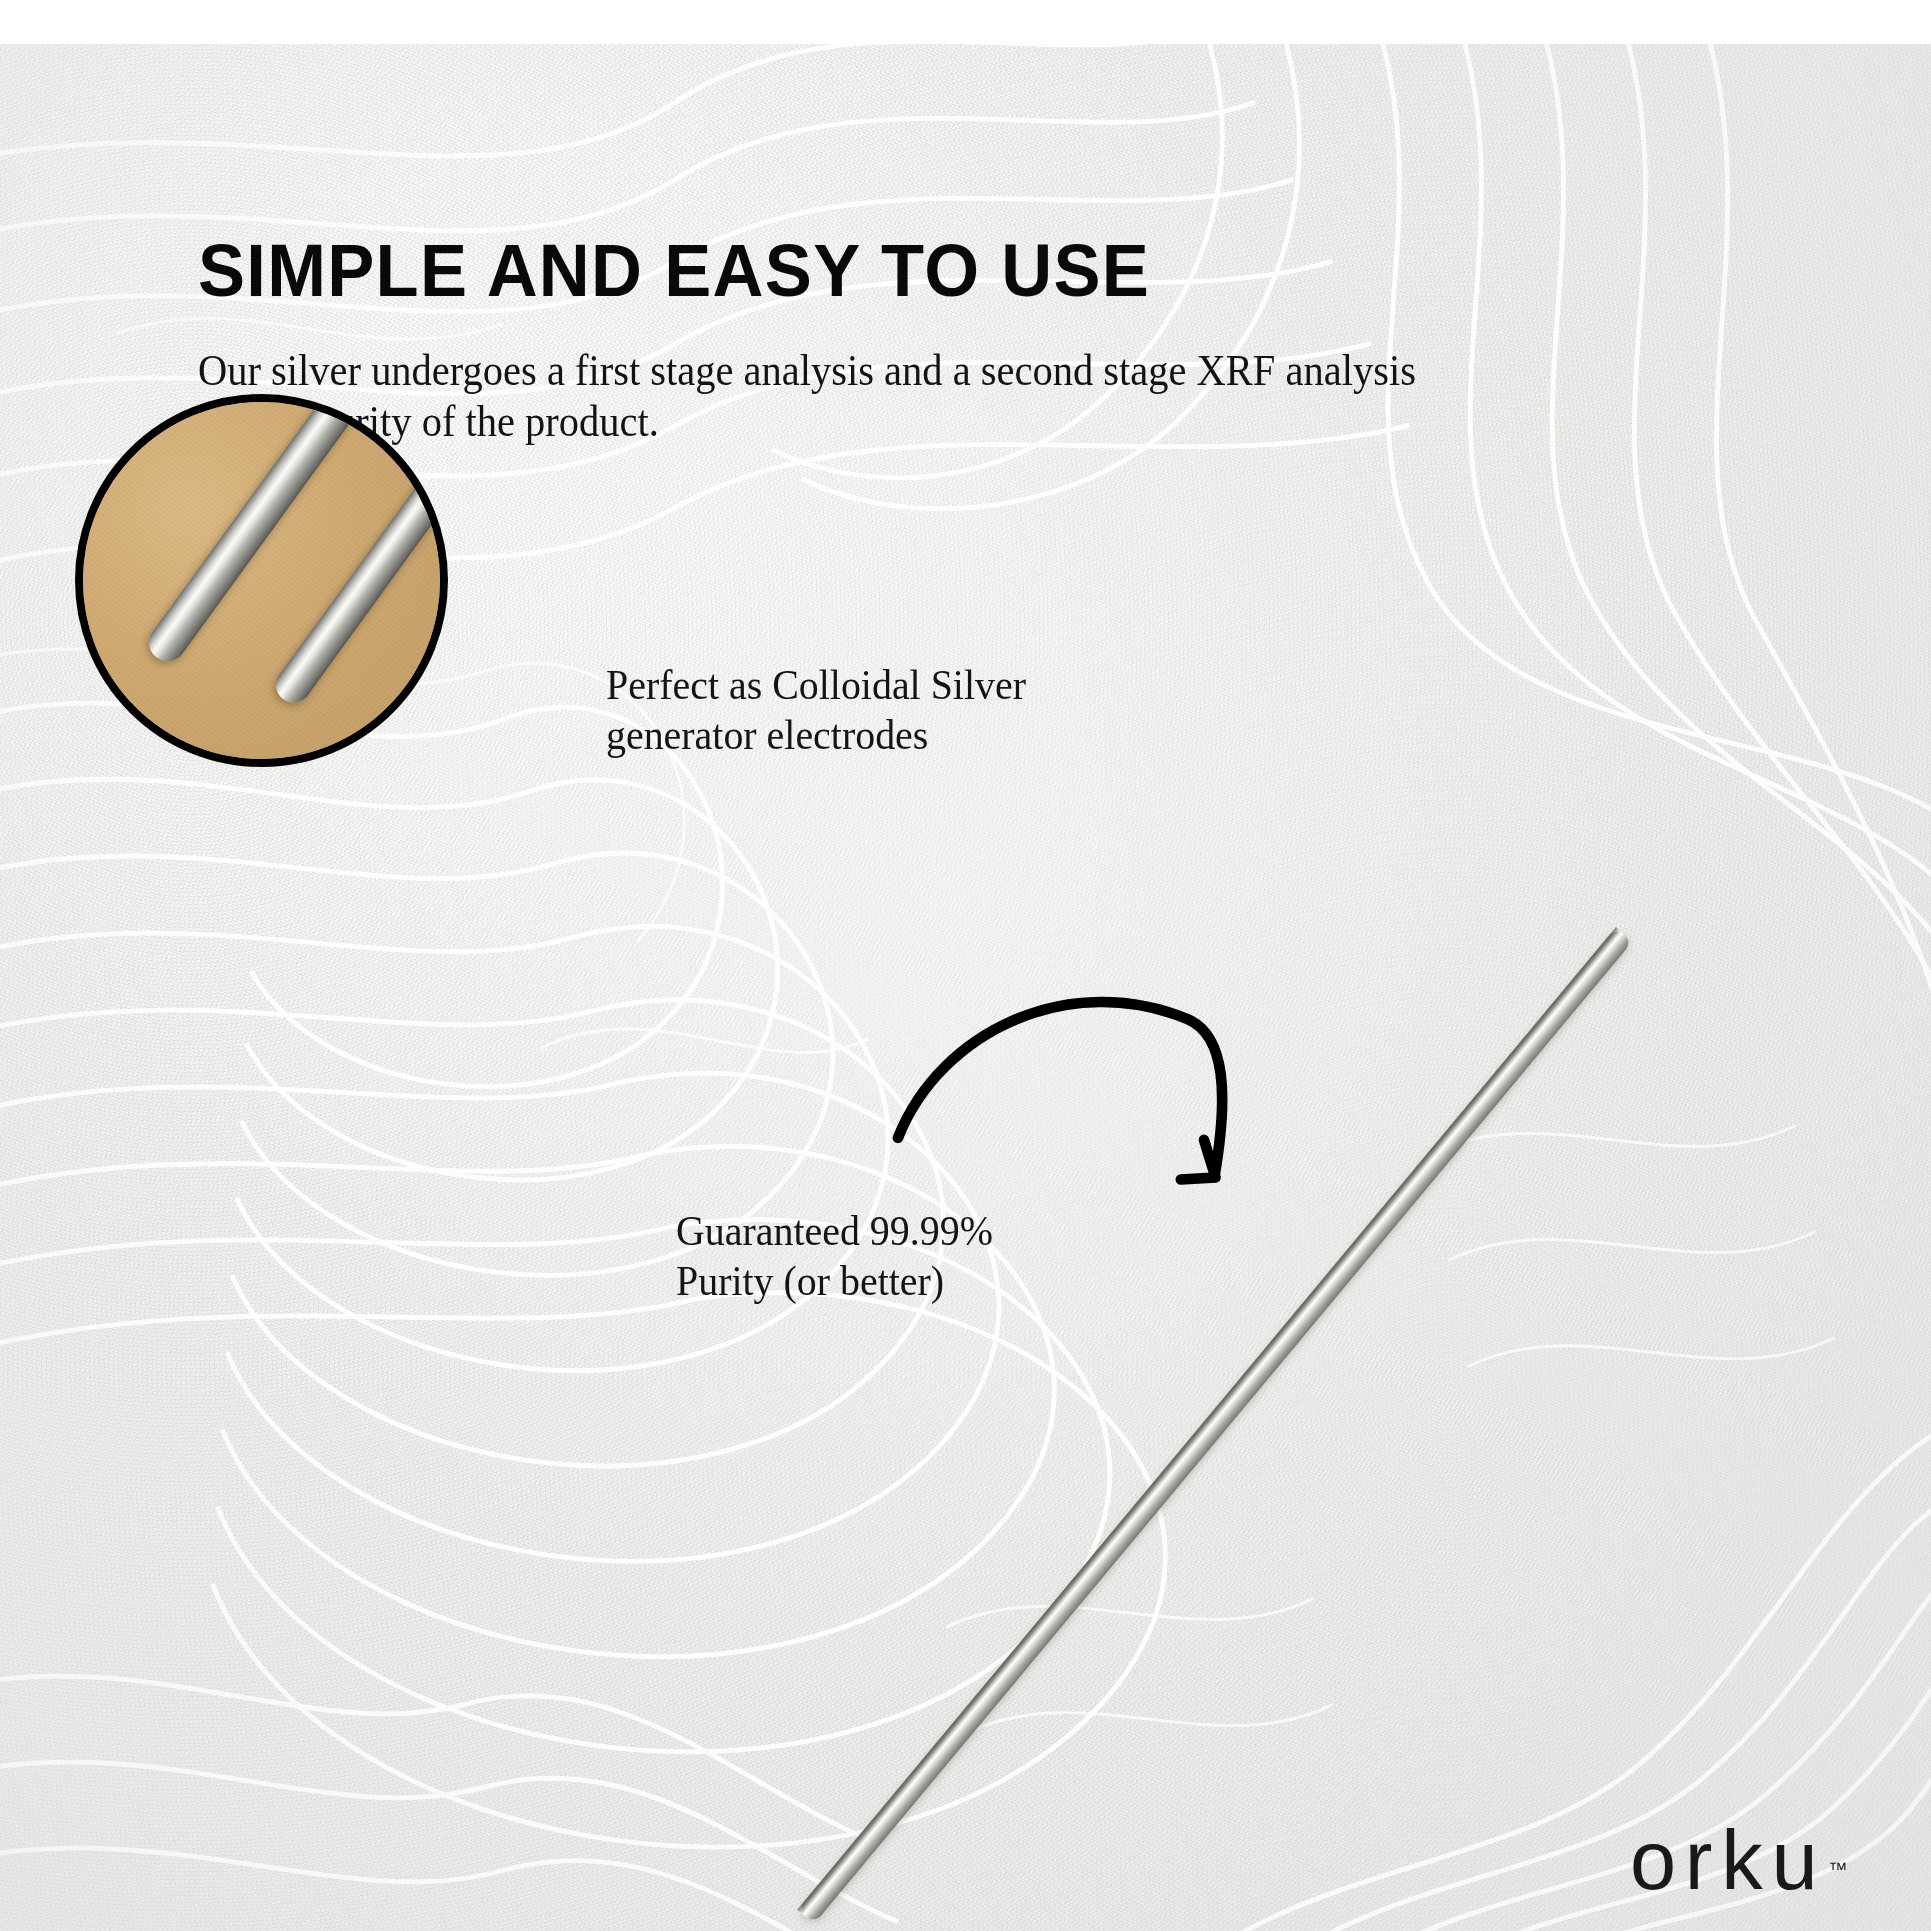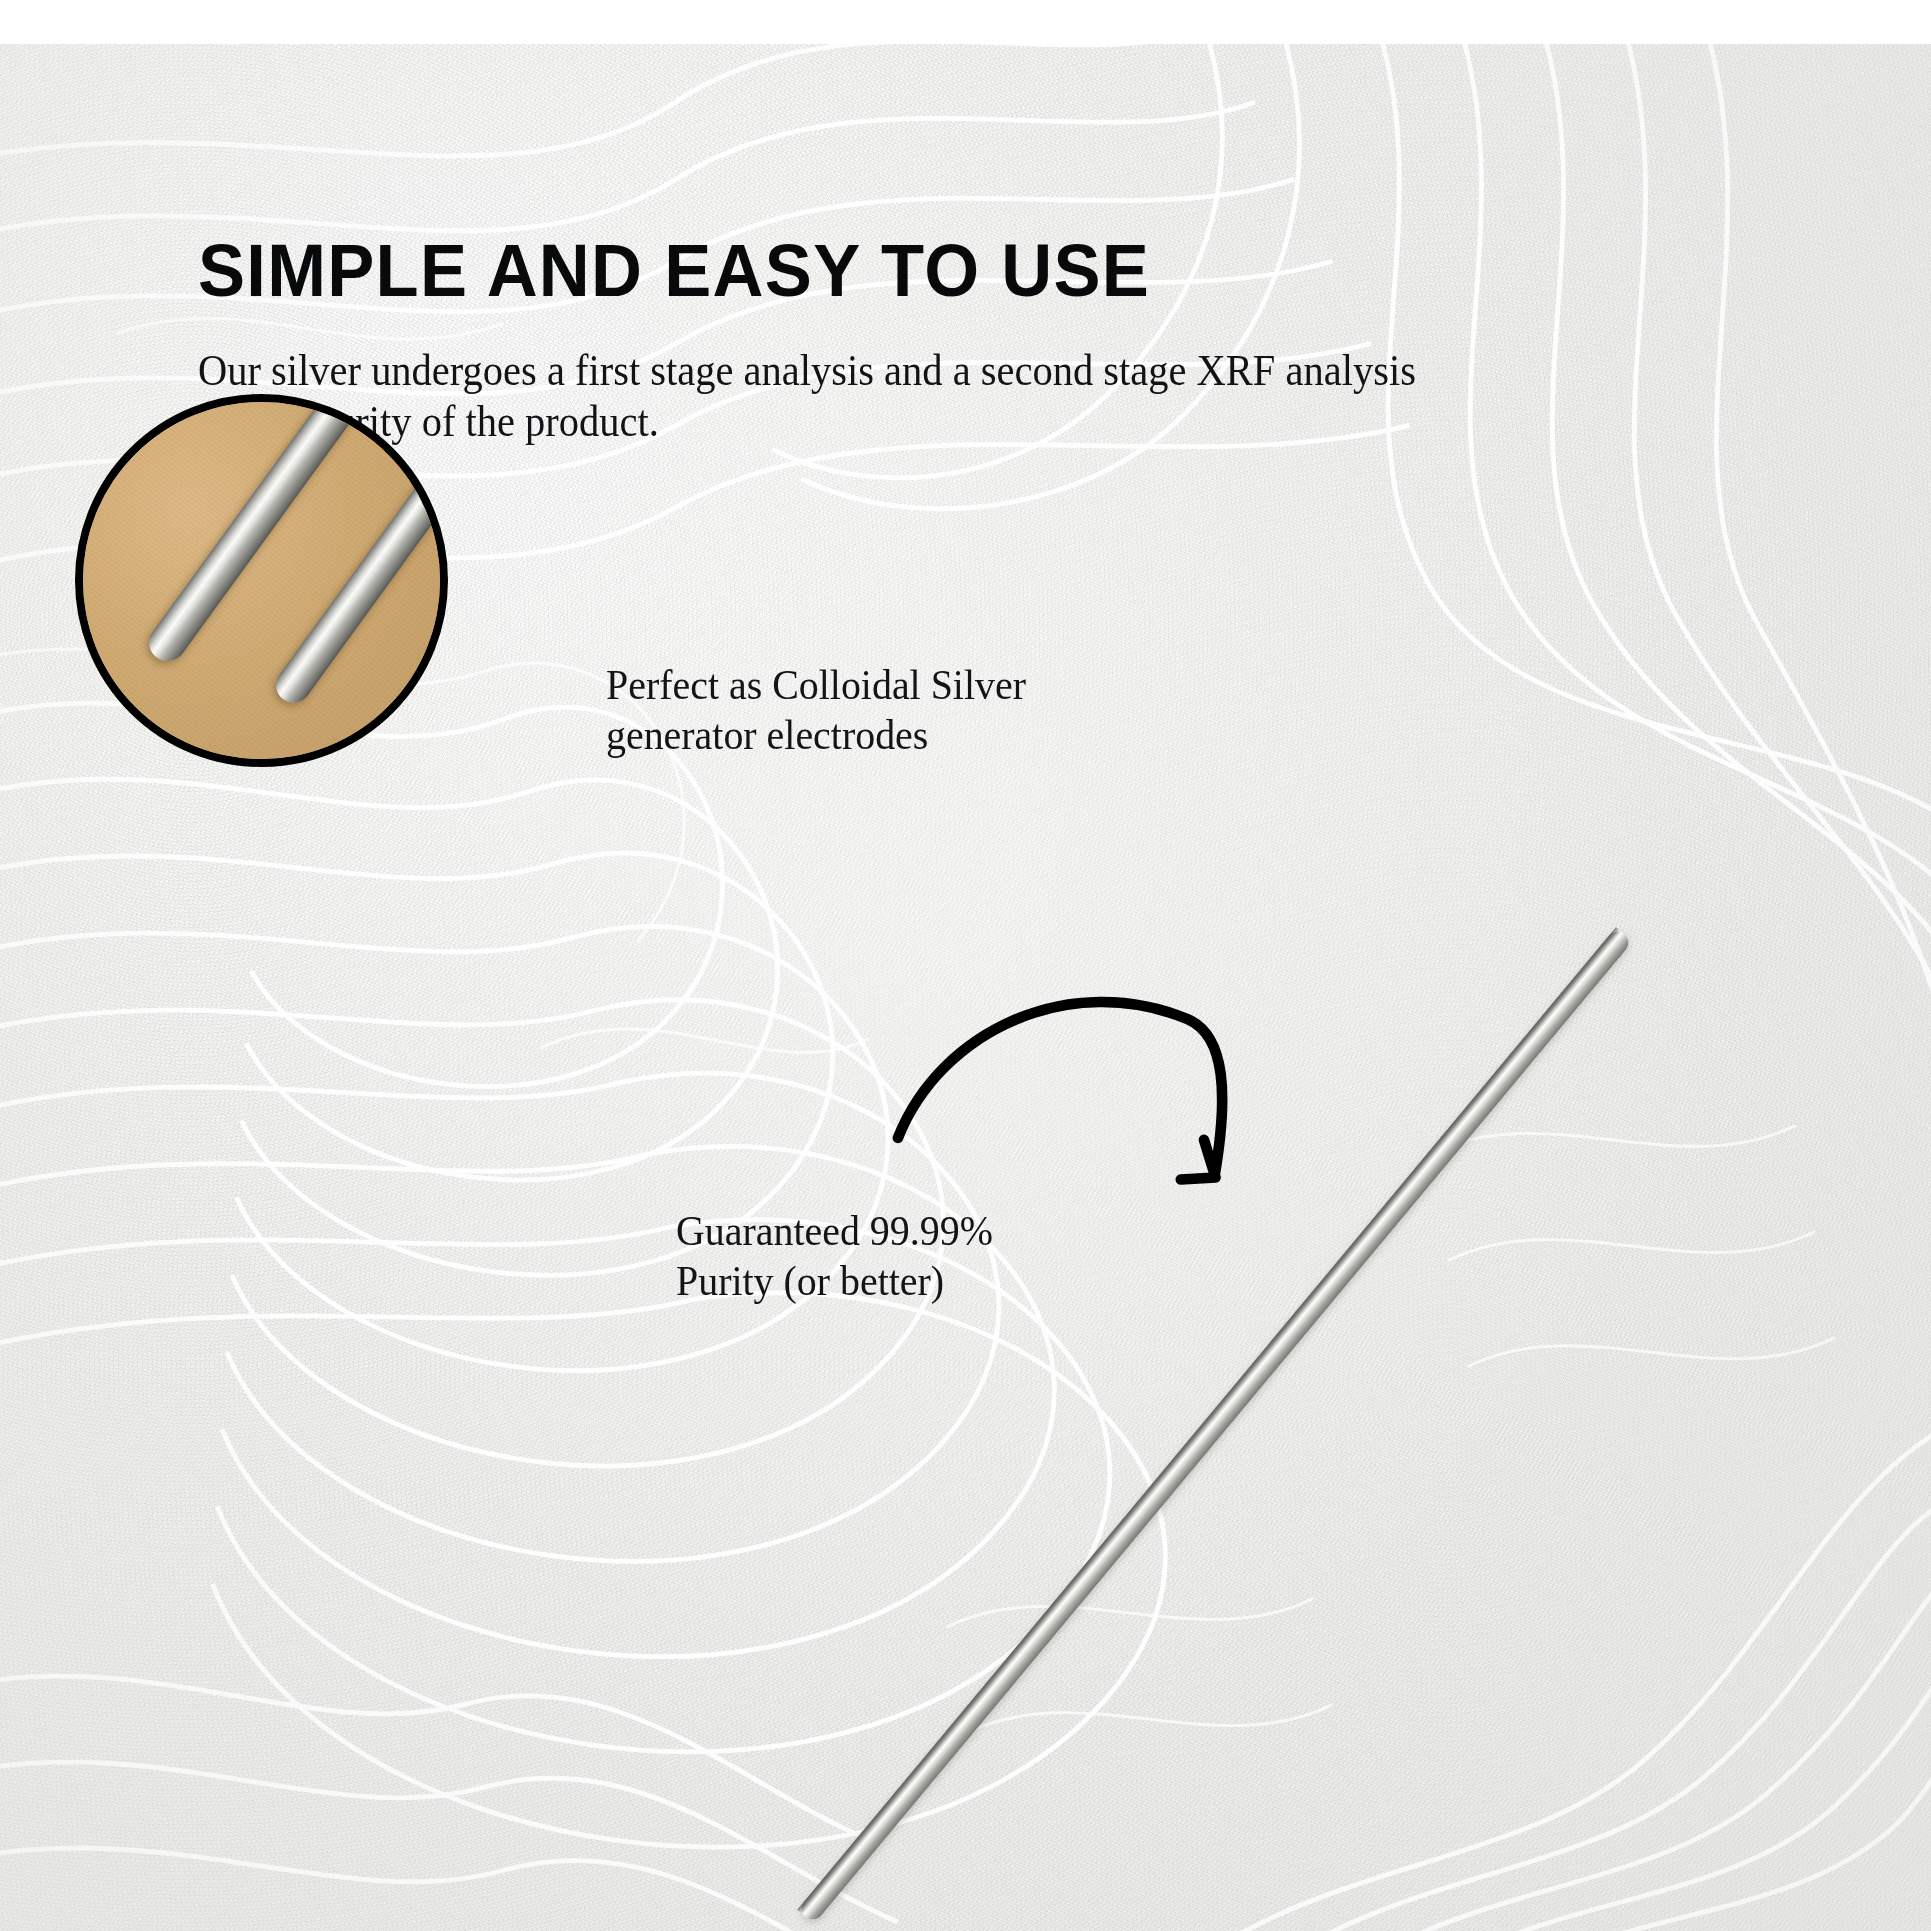--- a/index.html
+++ b/index.html
@@ -320,15 +320,16 @@
     <path d="M 1223 1176 L 1259 1174 L 1247 1135" fill="none" stroke="#000000" stroke-width="11" stroke-linecap="round" stroke-linejoin="round"></path>
   </svg>
 
   <div class="caption-purity">
     <div>Guaranteed 99.99%</div>
     <div>Purity (or better)</div>
   </div>
 
   <div class="big-rod"></div>
 
+  <div class="logo"><span>orku</span><span class="tm">™</span></div>
 
 </div>
 
 
 </body></html>

